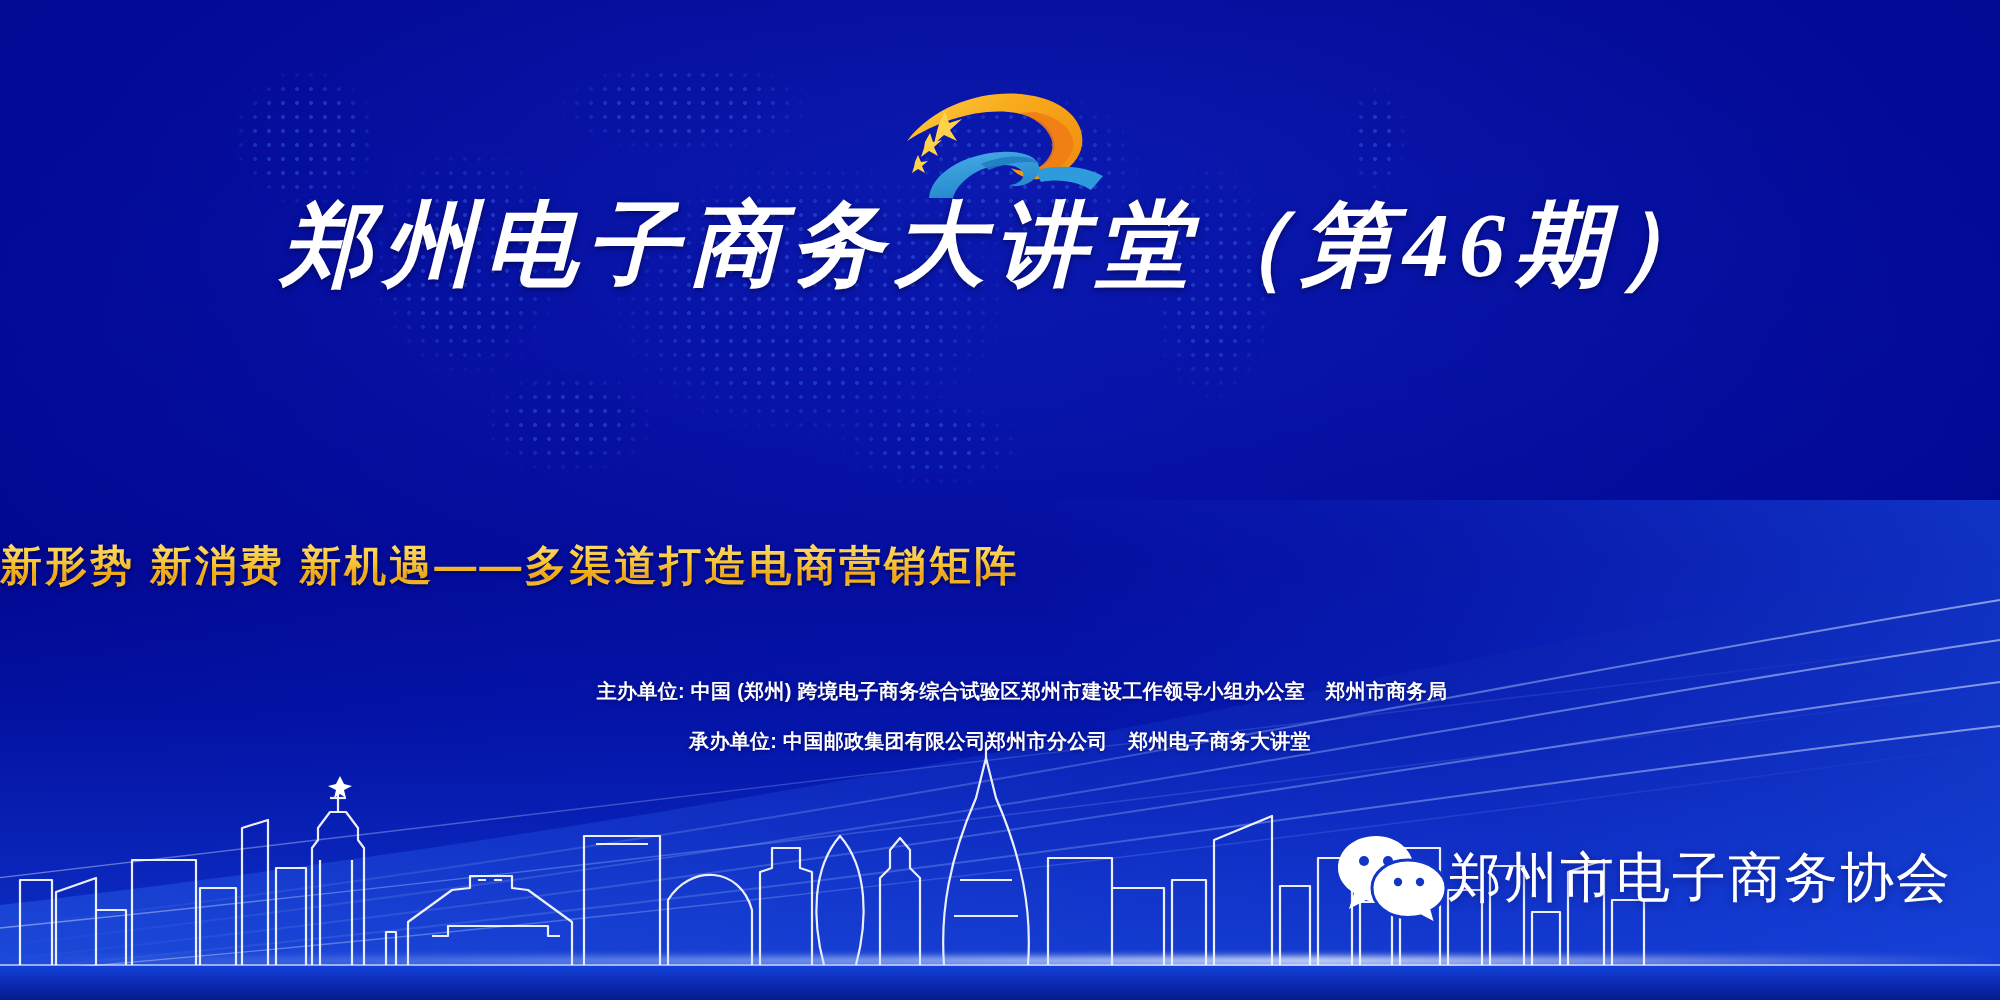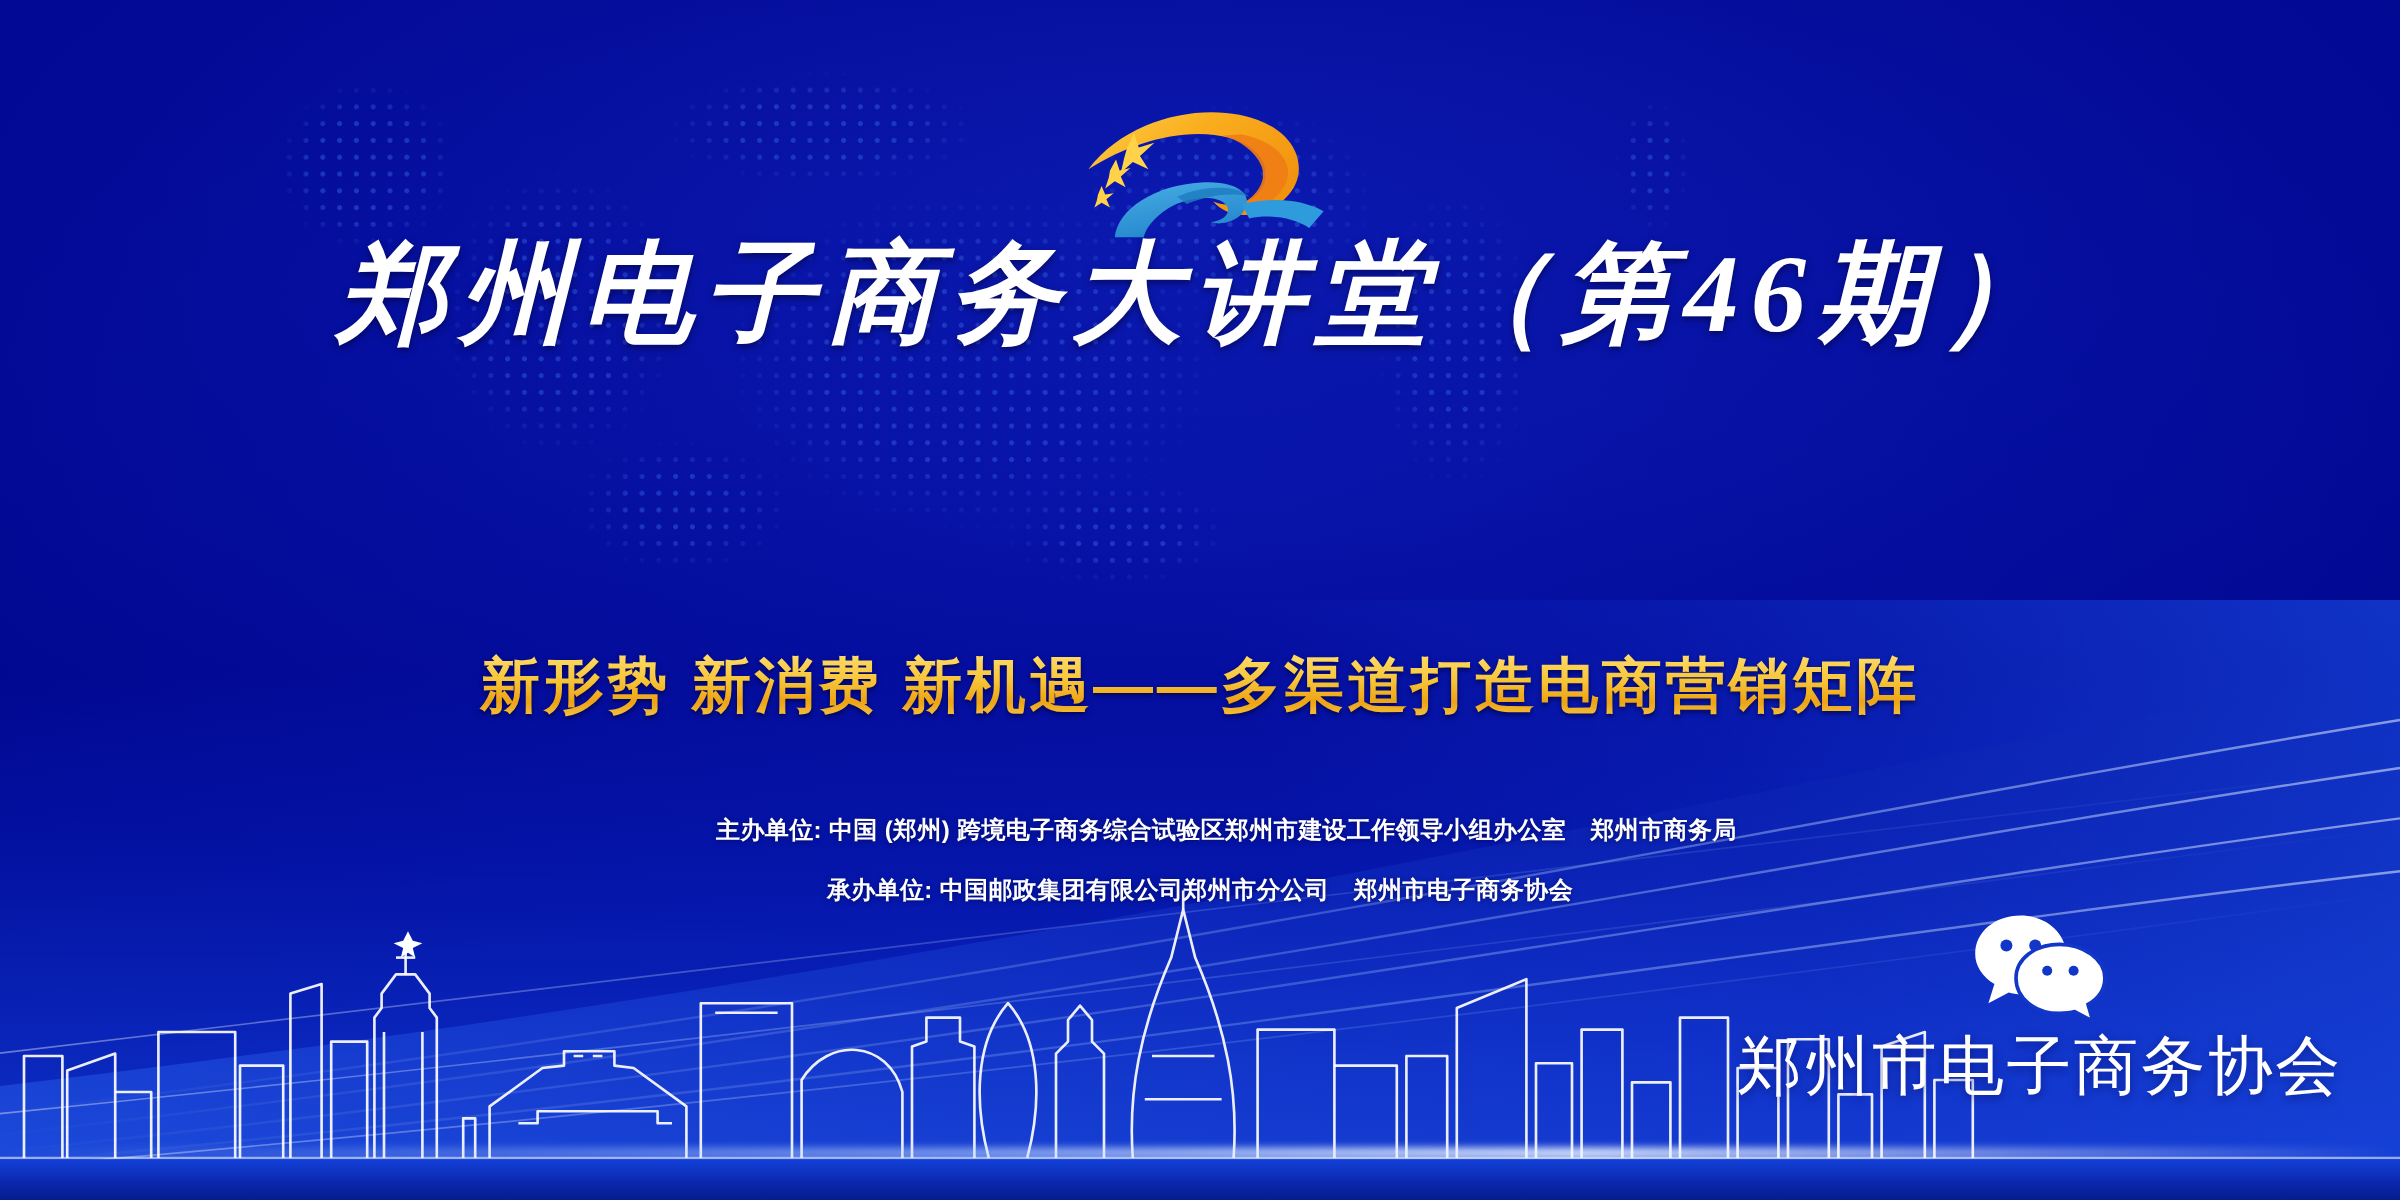--- a/index.html
+++ b/index.html
@@ -105,22 +105,22 @@
     color:#ffffff;
     font-size:40px;
     font-weight:700;
     letter-spacing:10px;
     white-space:nowrap;
     text-shadow:0 2px 8px rgba(0,0,60,.5);
   }
 
   .headline{
     position:absolute;left:0;right:0;top:538px;
-    text-align:center;
-    font-size:50px;
+    text-align:left;
+    font-size:42px;
     font-weight:700;
     letter-spacing:3px;
     white-space:nowrap;
     color:#f6b81d;
     background:linear-gradient(180deg,#ffe27a 0%,#f8c63a 42%,#eda314 70%,#f7d35c 100%);
     -webkit-background-clip:text;
     background-clip:text;
     -webkit-text-fill-color:transparent;
     filter:drop-shadow(0 2px 2px rgba(0,0,60,.75));
   }
@@ -139,21 +139,21 @@
   .org-2{top:728px;}
 
   .skyline{
     position:absolute;left:0;right:0;bottom:30px;
     height:230px;
     pointer-events:none;
   }
 
   .wechat{
     position:absolute;right:48px;bottom:74px;
-    display:flex;align-items:center;flex-direction:column;
+    display:flex;align-items:center;
   }
   .wechat-label{
     color:#fff;font-size:54px;font-weight:400;letter-spacing:2px;
     white-space:nowrap;
     text-shadow:0 2px 8px rgba(0,0,70,.45);
   }
   .bottom-glow{
     position:absolute;left:0;right:0;bottom:34px;height:10px;
     background:linear-gradient(90deg, rgba(255,255,255,0) 0%, rgba(190,215,255,.55) 40%, rgba(235,245,255,.85) 66%, rgba(255,255,255,0) 100%);
     filter:blur(3px);
@@ -240,21 +240,21 @@
         <path d="M96 86 C118 76 146 76 156 86 C146 82 122 84 104 92 Z" fill="#1e7ec0" opacity="0.85"></path>
       </svg>
     </div>
 
     <div class="title-cn">郑州电子商务大讲堂（第46期）</div>
 
 
     <div class="headline">新形势 新消费 新机遇——多渠道打造电商营销矩阵</div>
 
     <div class="org-line org-1">主办单位: 中国 (郑州) 跨境电子商务综合试验区郑州市建设工作领导小组办公室　郑州市商务局</div>
-    <div class="org-line org-2">承办单位: 中国邮政集团有限公司郑州市分公司　郑州市电子商务协会</div>
+    <div class="org-line org-2">承办单位: 中国邮政集团有限公司郑州市分公司　郑州电子商务大讲堂</div>
 
     <svg class="skyline" viewBox="0 0 2000 230" preserveAspectRatio="none">
       <g fill="none" stroke="#ffffff" stroke-width="2.2" stroke-opacity="0.92" stroke-linejoin="round">
 
         <path d="M20 225 L20 140 L52 140 L52 225"></path>
         <path d="M56 225 L56 152 L96 138 L96 225"></path>
         <path d="M96 170 L126 170 L126 225"></path>
         <path d="M132 225 L132 120 L196 120 L196 225"></path>
         <path d="M200 225 L200 148 L236 148 L236 225"></path>
         <path d="M242 225 L242 88 L268 80 L268 225"></path>

